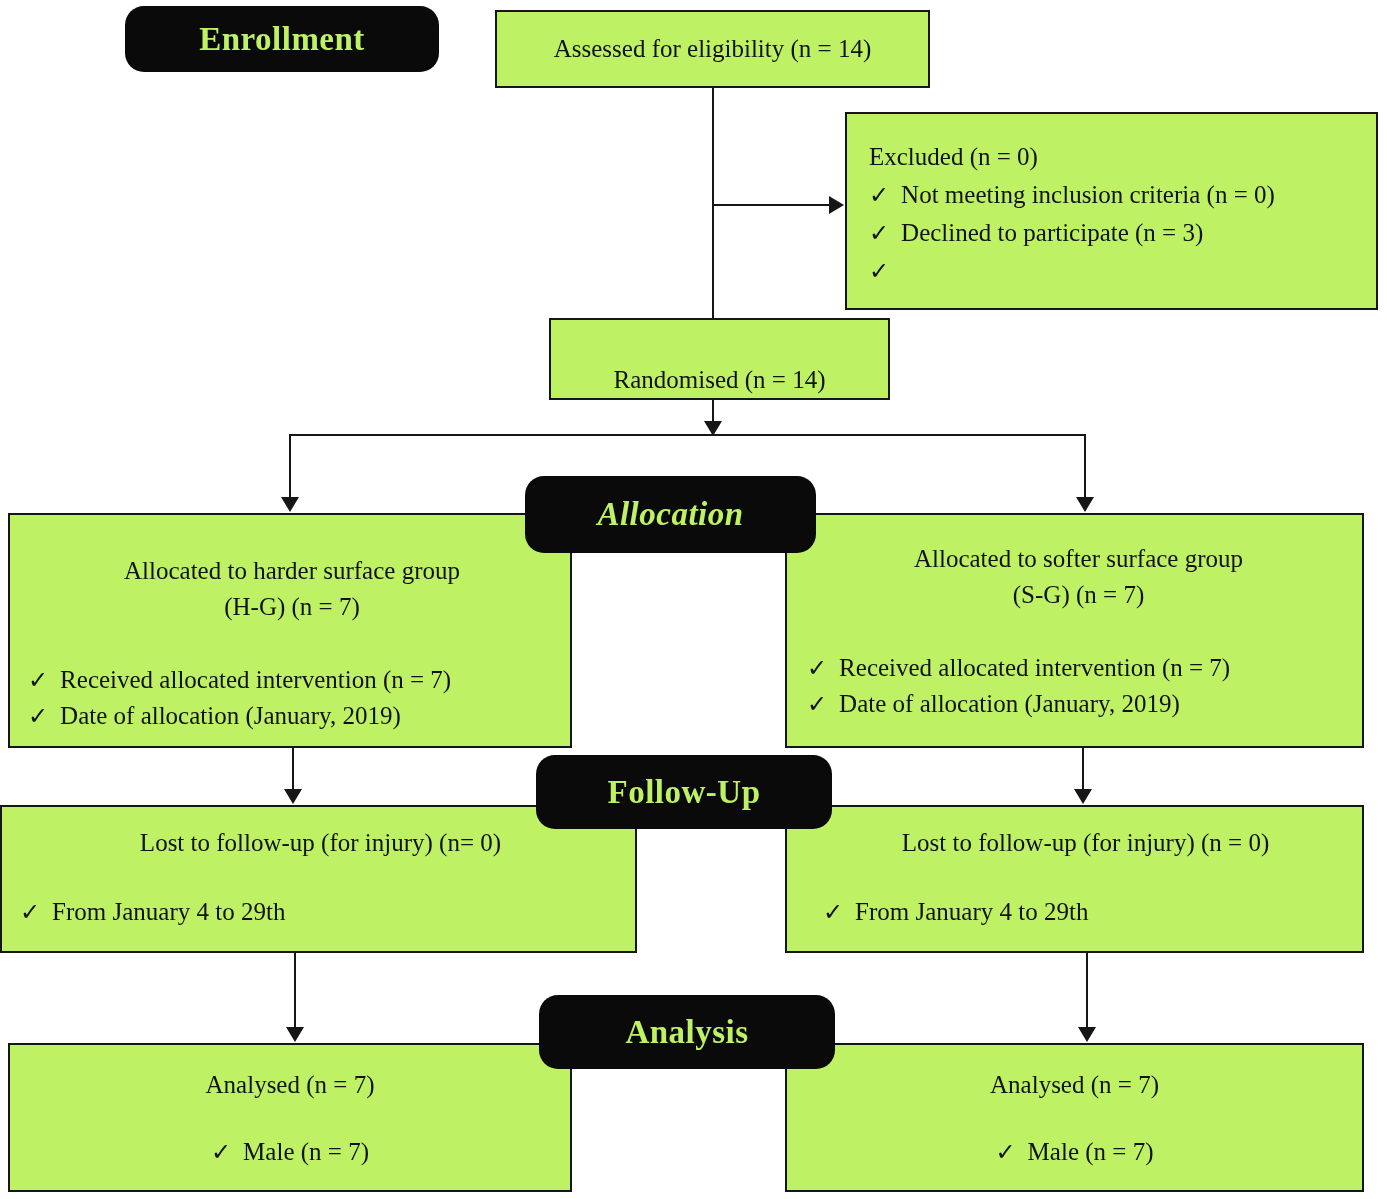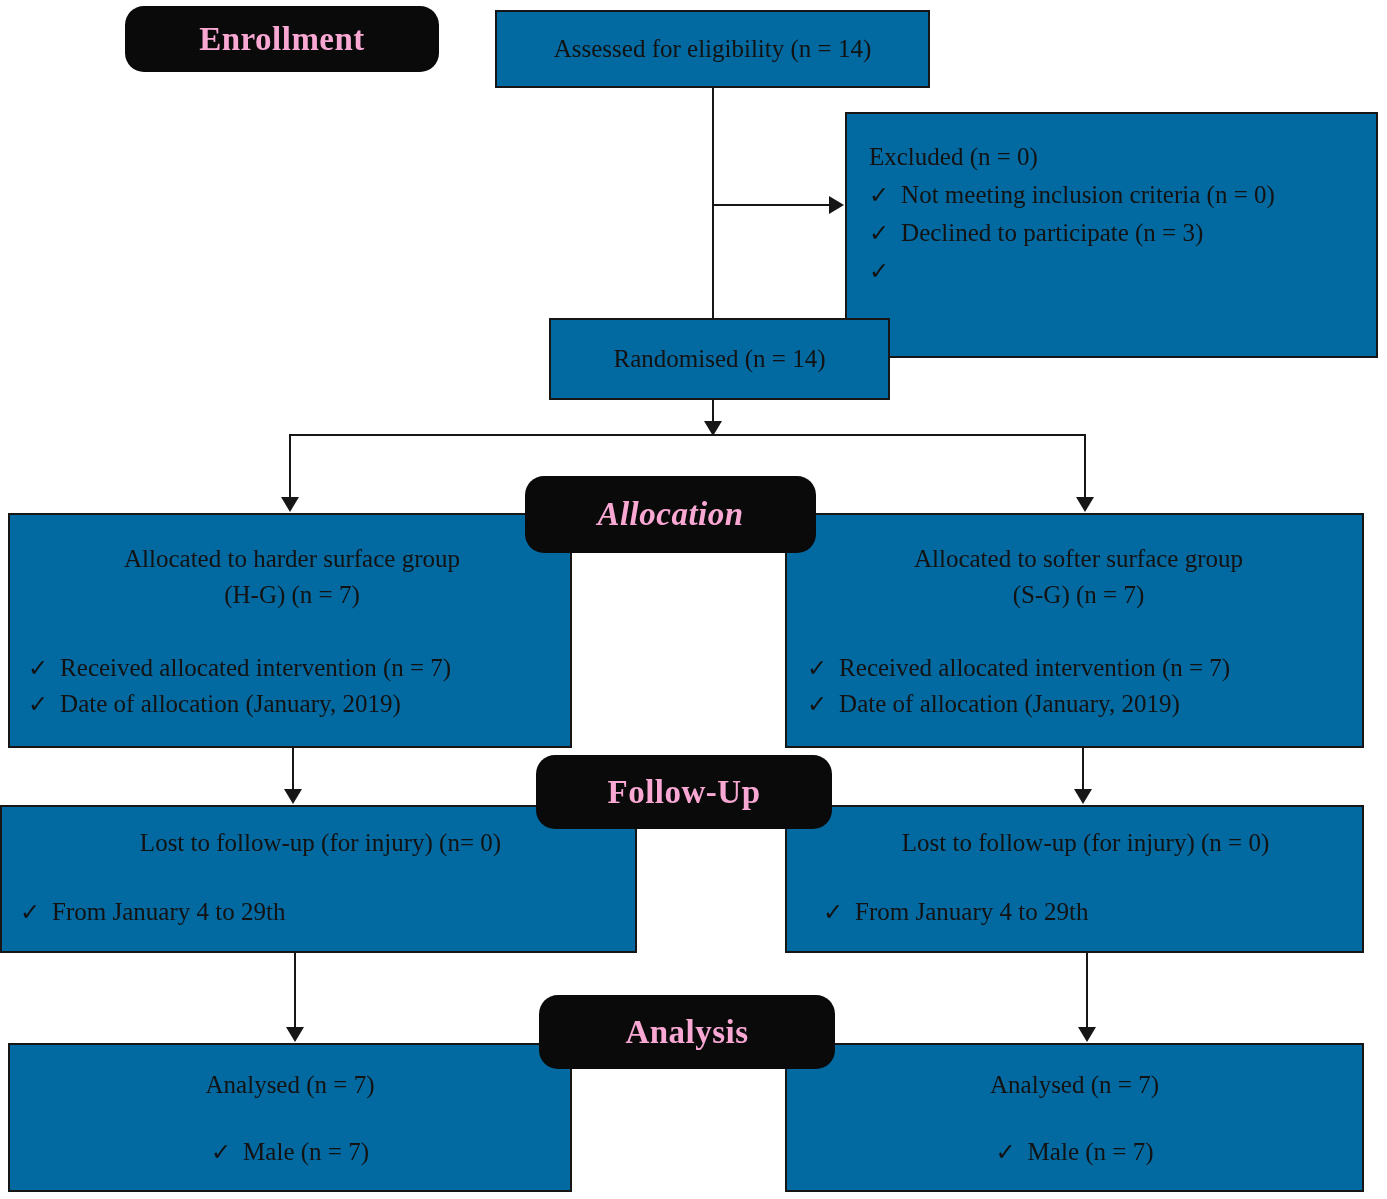--- a/index.html
+++ b/index.html
@@ -12,36 +12,36 @@
     height: 1199px;
     background: #ffffff;
     overflow: hidden;
     color: #121212;
   }
 
   
   .stage-label {
     position: absolute;
     background: #0a0a0a;
-    color: #f9a8d4;
+    color: #bef264;
     border-radius: 17px;
     display: flex;
     align-items: center;
     justify-content: center;
     font-weight: bold;
     font-size: 33px;
     letter-spacing: 0.5px;
     z-index: 5;
     box-shadow: 0 0 0 2px #0a0a0a;
   }
 
   
   .node {
     position: absolute;
-    background: #0369a1;
+    background: #bef264;
     border: 2px solid #161616;
     font-size: 25px;
     line-height: 36px;
     z-index: 2;
   }
   .node.center { display: flex; align-items: center; justify-content: center; text-align: center; }
 
   .node .title-center { text-align: center; }
   .node .items { margin-top: 0; }
   .item-row { display: flex; align-items: baseline; gap: 12px; }
@@ -115,40 +115,40 @@
   </div>
 
   <div class="stage-label" style="left:541px; top:997px; width:292px; height:70px;">
     <span>Analysis</span>
   </div>
 
   <div class="node center" style="left:495px; top:10px; width:435px; height:78px;">
     <span>Assessed for eligibility (n = 14)</span>
   </div>
 
-  <div class="node" style="left:845px; top:112px; width:533px; height:246px; padding:24px 10px 0 22px; line-height:38px;">
+  <div class="node" style="left:845px; top:112px; width:533px; height:198px; padding:24px 10px 0 22px; line-height:38px;">
     <div>Excluded (n = 0)</div>
     <div class="item-row">
       <span class="check">✓</span>
       <span>Not meeting inclusion criteria (n = 0)</span>
     </div>
     <div class="item-row">
       <span class="check">✓</span>
       <span>Declined to participate (n = 3)</span>
     </div>
     <div class="item-row">
       <span class="check">✓</span>
     </div>
   </div>
 
-  <div class="node center" style="left:549px; top:318px; width:341px; height:82px;">
+  <div class="node center" style="left:549px; top:318px; width:341px; height:82px;align-items:flex-end;">
     <span>Randomised (n = 14)</span>
   </div>
 
-  <div class="node" style="left:8px; top:513px; width:564px; height:235px; padding:26px 14px 0 18px;">
+  <div class="node" style="left:8px; top:513px; width:564px; height:235px; padding:38px 14px 0 18px;">
     <div class="title-center">
       <div>Allocated to harder surface group</div>
       <div>(H-G) (n = 7)</div>
     </div>
     <div class="items" style="margin-top:37px;">
       <div class="item-row">
         <span class="check">✓</span>
         <span>Received allocated intervention (n = 7)</span>
       </div>
       <div class="item-row">

